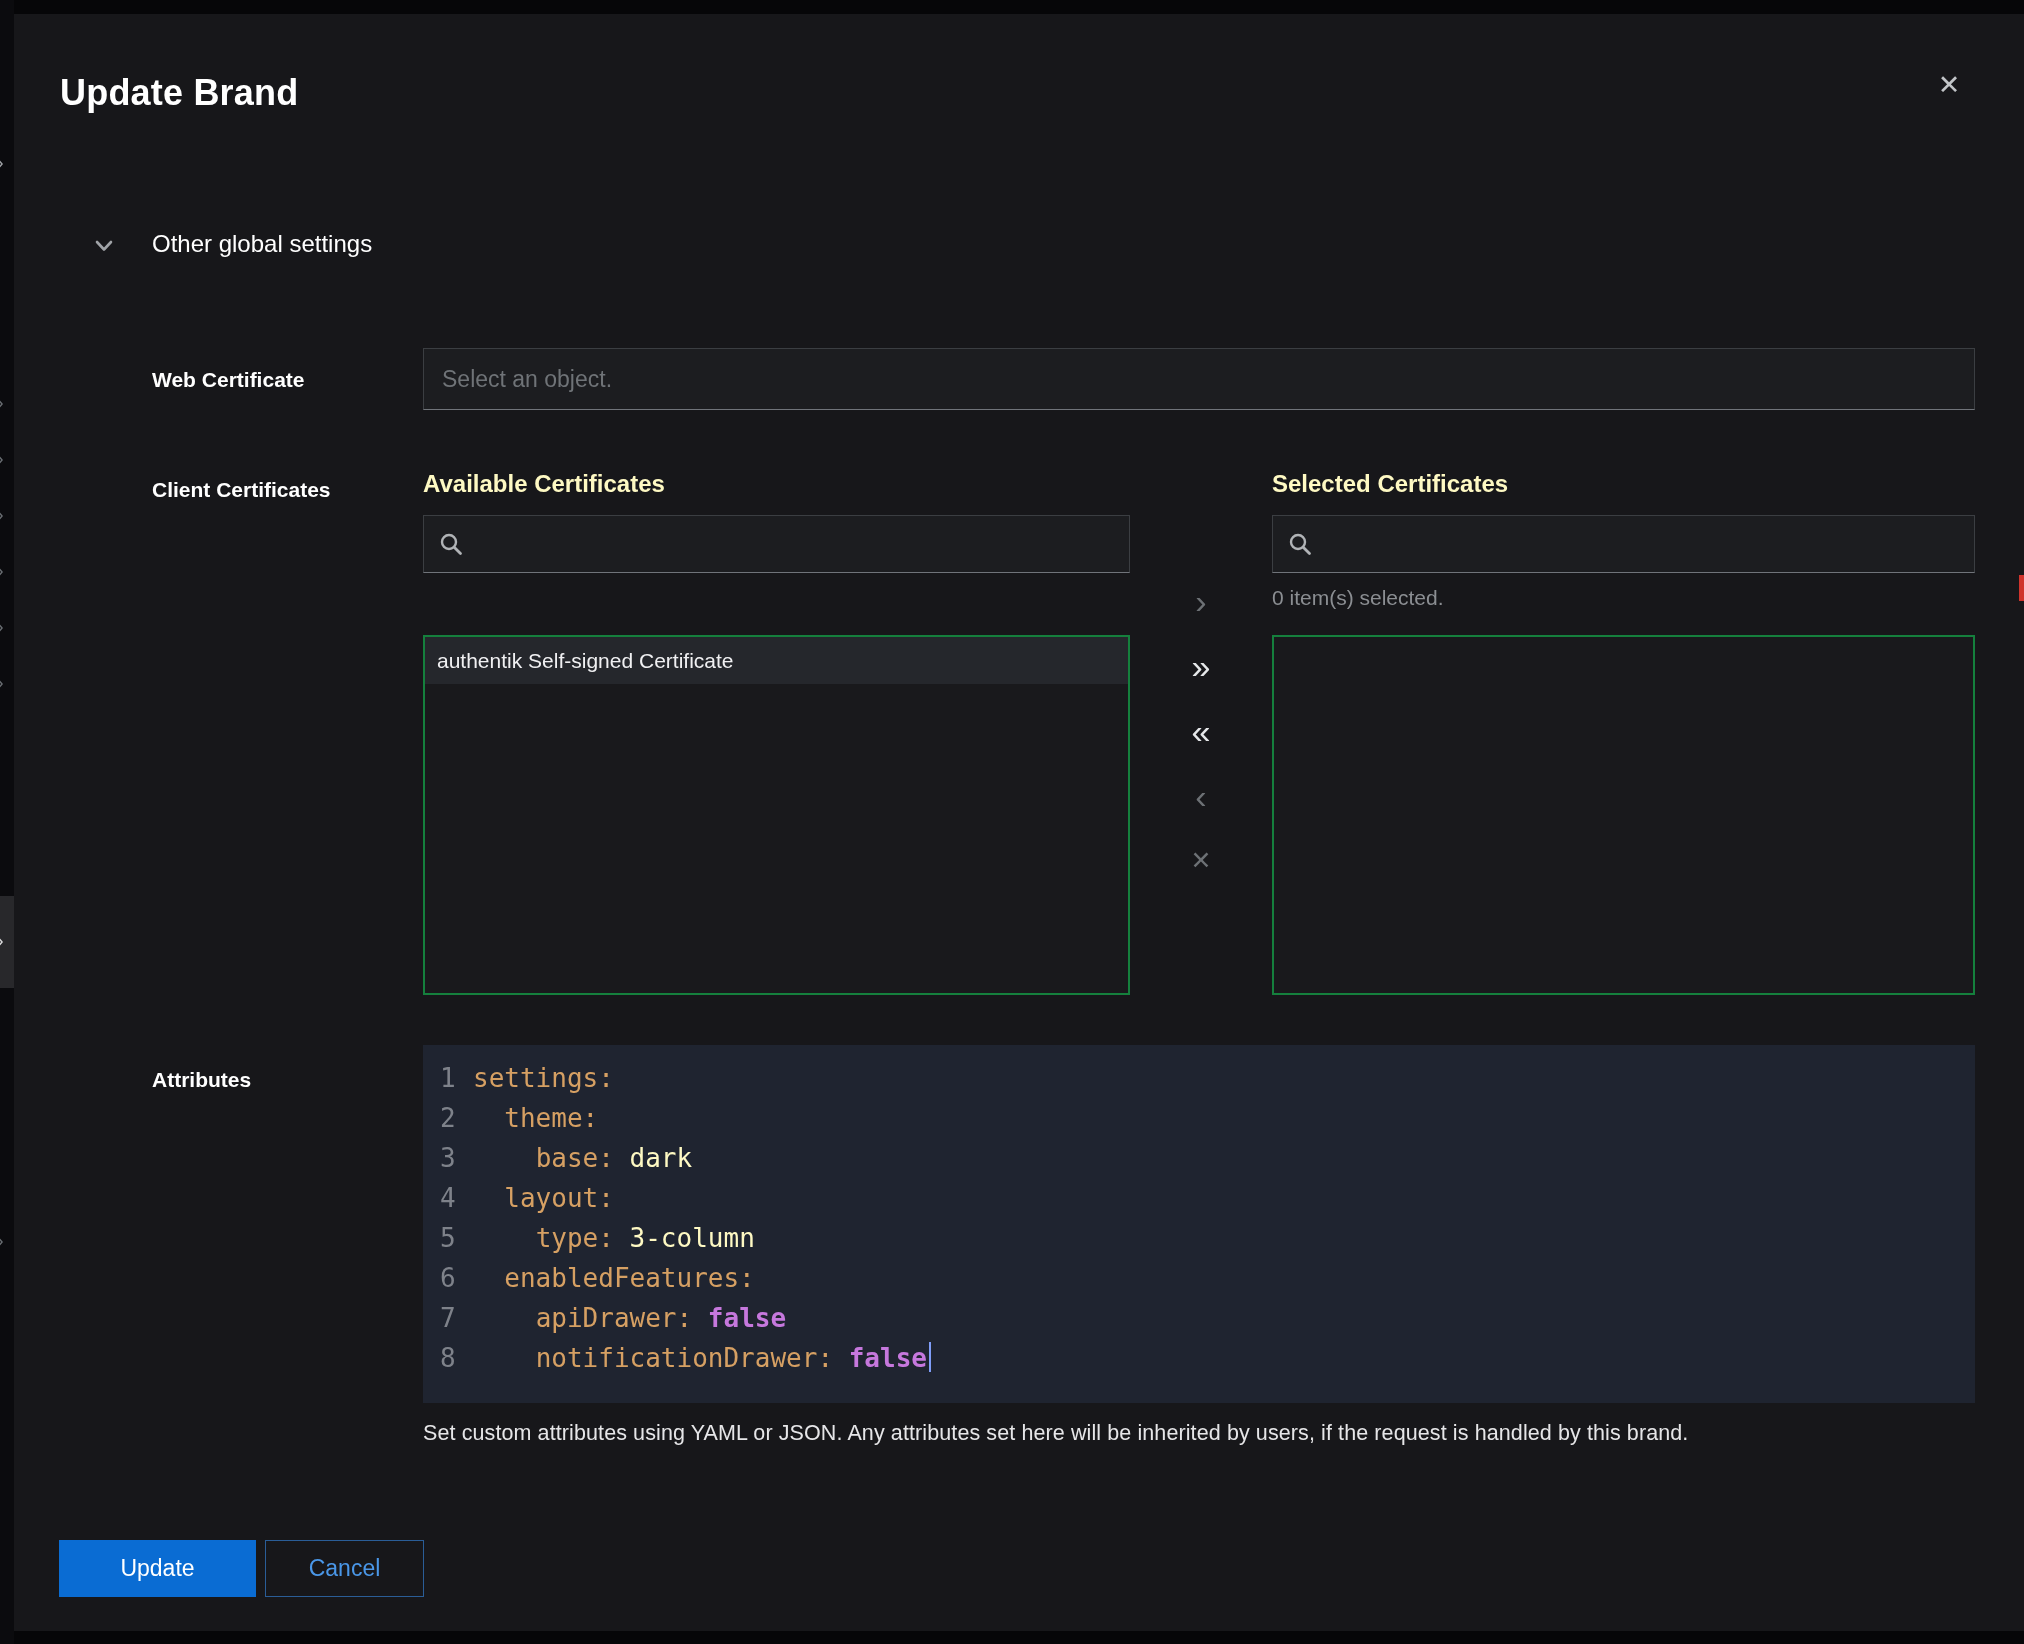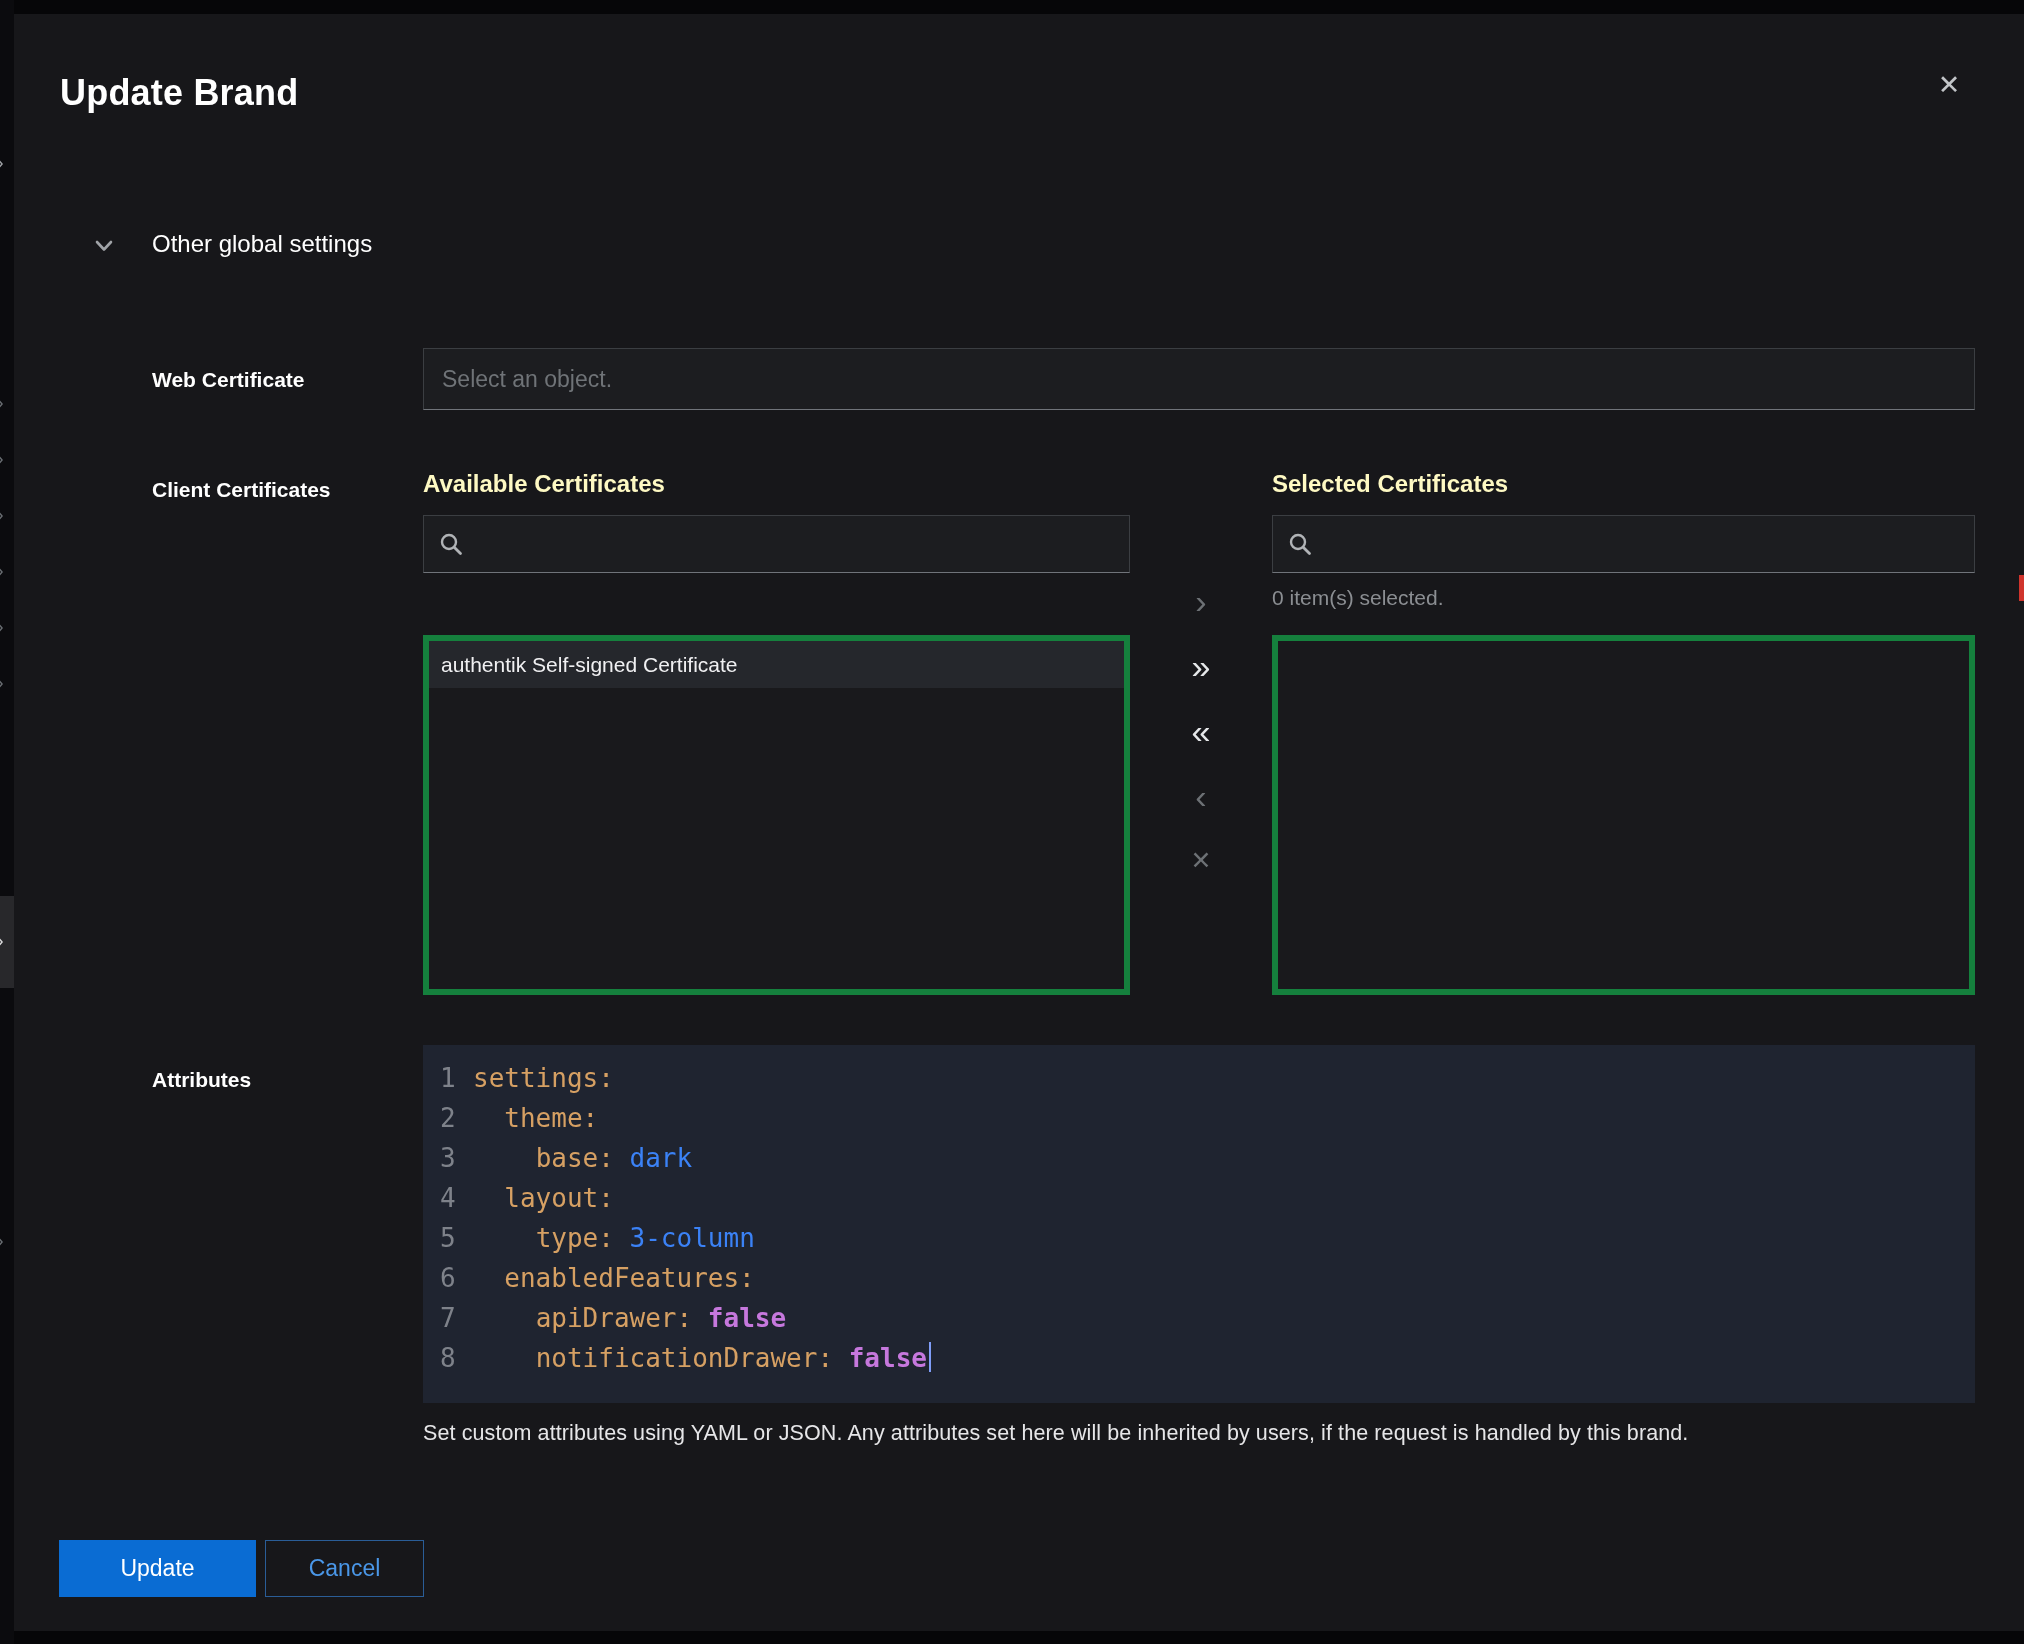--- a/index.html
+++ b/index.html
@@ -62,38 +62,38 @@
     width:100%;height:58px;background:#1c1d20;color:#e8e8ea;font-size:22px;
     border:1px solid #3b3e42;border-bottom-color:#70747a;padding:0 14px 0 52px;outline:none;
     font-family:"Liberation Sans",sans-serif;
   }
   .searchbox svg{position:absolute;left:16px;top:17px;}
 
   .gap-zone{height:62px;}
   .status{font-size:21px;color:#8b8e92;padding-top:13px;}
 
   .cert-list{list-style:none;margin:0;padding:0;height:360px;background:#19191c;
-             border:6px solid #15803d;overflow:hidden;}
+             border:2px solid #15803d;overflow:hidden;}
   .cert-item{height:47px;line-height:47px;padding:0 12px;font-size:21px;color:#f0f0f2;cursor:pointer;}
   .cert-item.first{background:#25272c;}
 
   .transfer{width:142px;flex:none;display:flex;flex-direction:column;align-items:center;
             padding-top:106px;gap:16px;}
   .t{background:none;border:none;cursor:pointer;font-size:34px;line-height:1;height:49px;width:52px;padding:0;
      font-family:"Liberation Sans",sans-serif;}
   .t.dim{color:#6d7175;}
   .t.bright{color:#e6e8ea;}
   .t.clear{font-size:25px;color:#6d7175;}
 
   .editor{display:flex;height:358px;background:var(--code-bg);overflow:hidden;padding-top:13px;
           font-family:"DejaVu Sans Mono",monospace;font-size:26px;line-height:40px;cursor:text;}
   .gutter{width:33px;padding-left:17px;color:#7e828a;flex:none;}
   .codelines{margin-left:17px;white-space:pre;color:#ced3db;}
   .tok-key{color:var(--code-key);}
-  .tok-plain{color:#3b82f6;}
+  .tok-plain{color:#fef9c3;}
   .tok-bool{color:var(--code-bool);font-weight:bold;}
   .caret{display:inline-block;width:2px;height:30px;background:#7f9df7;vertical-align:-5px;margin-left:2px;}
 
   .help{margin:18px 0 0;font-size:21.5px;color:#e6e6e8;letter-spacing:.1px;}
 
   .footer{position:absolute;left:45px;top:1526px;display:flex;gap:9px;}
   .btn{height:57px;font-size:23px;cursor:pointer;font-family:"Liberation Sans",sans-serif;}
   .btn.primary{width:197px;background:var(--primary);color:#fff;border:none;}
   .btn.secondary{width:159px;background:transparent;color:#4a97e8;border:1px solid #2a5d97;}
 </style>

